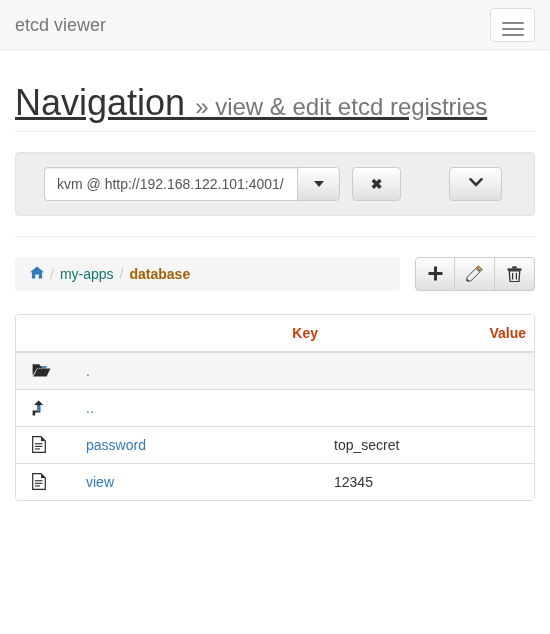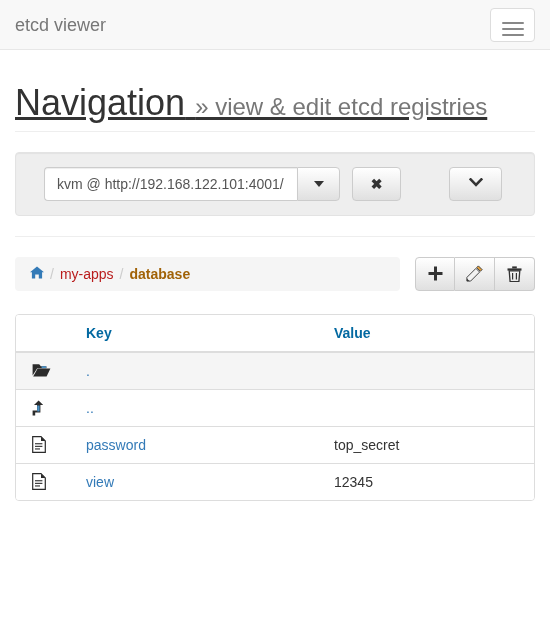--- a/index.html
+++ b/index.html
@@ -195,21 +195,21 @@
     align-items: center;
     padding: 0 15px;
     margin: 0;
     list-style: none;
     background-color: #f5f5f5;
     border-radius: 4px;
     box-sizing: border-box;
     font-size: 14px;
   }
   .breadcrumb .crumb-link {
-    color: #b91c1c;
+    color: #0f766e;
     text-decoration: none;
     cursor: pointer;
   }
   .breadcrumb .crumb-active {
     color: #a16207;
     font-weight: bold;
   }
   .breadcrumb .sep {
     padding: 0 6px;
     color: #cccccc;
@@ -249,23 +249,23 @@
     border-radius: 4px;
     overflow: hidden;
   }
   table.kv-table {
     width: 100%;
     border-collapse: collapse;
     background: #ffffff;
     font-size: 14px;
   }
   table.kv-table th {
-    text-align: left;
+    text-align: right;
     font-weight: bold;
-    color: #0369a1;
+    color: #c2410c;
     padding: 8px 8px;
     border-bottom: 2px solid #dddddd;
     vertical-align: bottom;
   }
   table.kv-table td {
     padding: 8px 8px;
     border-top: 1px solid #dddddd;
     vertical-align: middle;
     color: #333333;
   }

